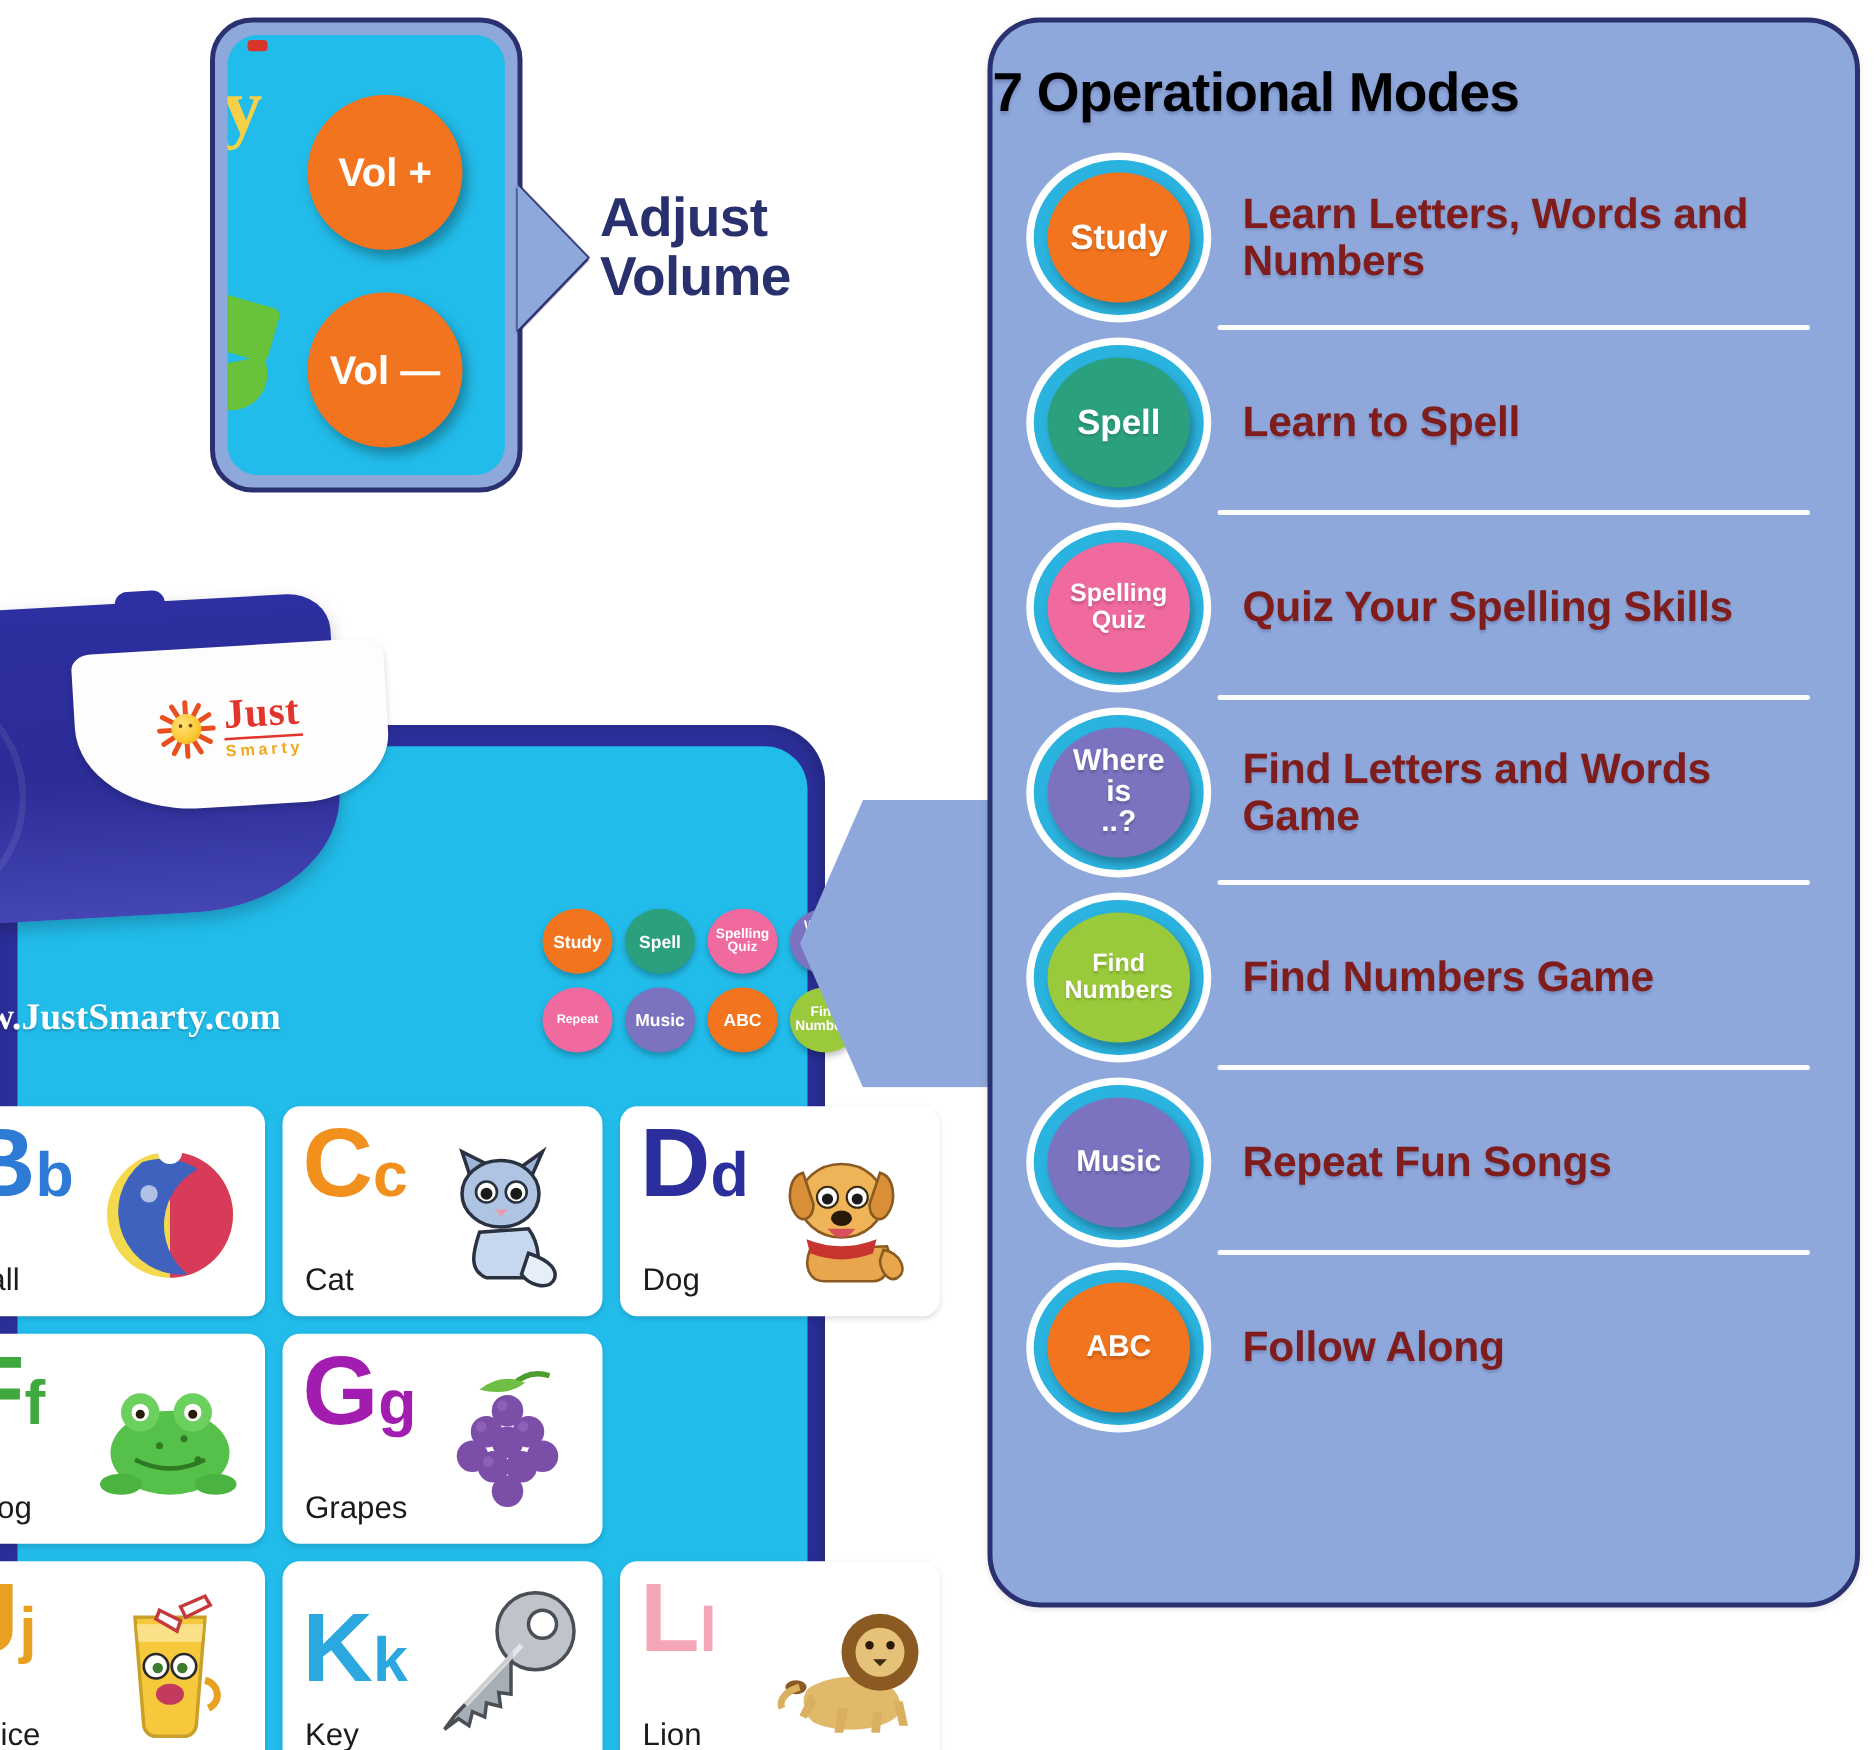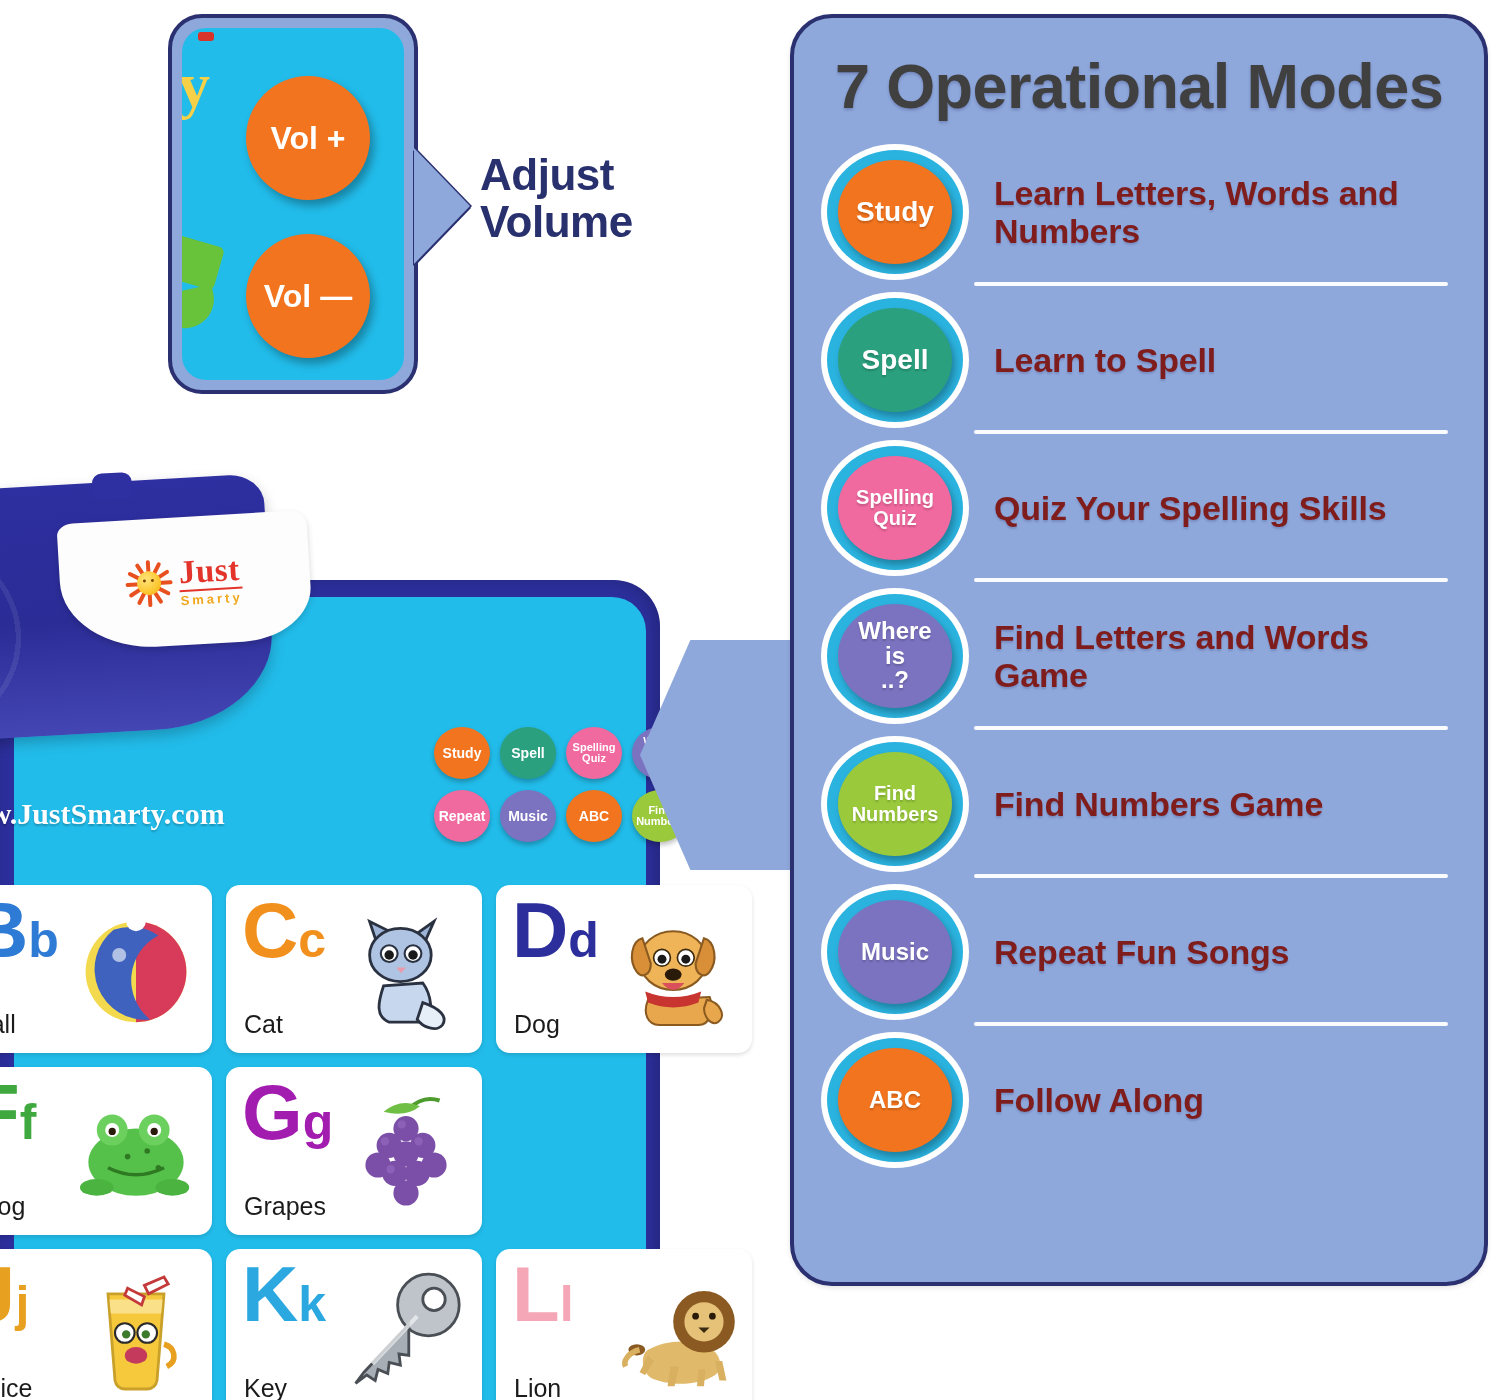--- a/index.html
+++ b/index.html
@@ -152,21 +152,21 @@
     z-index:-1;
   }
 
   
   #modes-panel{
     position:absolute; left:790px; top:14px; width:698px; height:1272px;
     background:#8FA8DB; border:4px solid #2A3070; border-radius:42px;
     box-shadow: 0 2px 5px rgba(0,0,0,.1);
   }
   .panel-title{
-    text-align:center; color:#404040; font-size:63px; font-weight:bold;
+    text-align:left; color:#000000; font-size:44px; font-weight:bold;
     margin-top:32px; letter-spacing:-.6px;
     text-shadow: 0 2px 3px rgba(40,48,110,.28);
   }
   .mode-list{ margin-top:16px; }
   .mode-row{
     position:relative; display:flex; align-items:center;
     height:148px; padding-left:24px;
   }
   .badge-wrap{
     position:relative; width:154px; height:140px; flex:0 0 154px;
@@ -224,21 +224,21 @@
               <span>Spell</span>
             </div>
             <div class="pbtn" style="background: rgb(240, 105, 159); font-size: 11px;">
               <span>Spelling<br>Quiz</span>
             </div>
             <div class="pbtn" style="background: rgb(123, 115, 192); font-size: 11px;">
               <span>Where<br>is<br>..?</span>
             </div>
           </div>
         <div class="pbtn-row">
-            <div class="pbtn" style="background: rgb(240, 105, 159); font-size: 14px; text-align: right;">
+            <div class="pbtn" style="background: rgb(240, 105, 159); font-size: 10px; text-align: right;">
               <span>Repeat</span>
             </div>
             <div class="pbtn" style="background: rgb(123, 115, 192); font-size: 14px;">
               <span>Music</span>
             </div>
             <div class="pbtn" style="background: rgb(242, 116, 30); font-size: 14px;">
               <span>ABC</span>
             </div>
             <div class="pbtn" style="background: rgb(154, 202, 60); font-size: 11px;">
               <span>Find<br>Numbers</span>
@@ -351,21 +351,21 @@
                   <circle cx="42" cy="50" r="7" fill="#fff" stroke="#2A2A2A" stroke-width="1.5"></circle>
                   <circle cx="58" cy="50" r="7" fill="#fff" stroke="#2A2A2A" stroke-width="1.5"></circle>
                   <circle cx="43" cy="51" r="3" fill="#3C7A2E"></circle>
                   <circle cx="57" cy="51" r="3" fill="#3C7A2E"></circle>
                   <ellipse cx="50" cy="66" rx="8" ry="6" fill="#C43A5C"></ellipse>
                   <path d="M70 58c8 2 10 12 2 16" stroke="#E8A020" stroke-width="4" fill="none"></path>
                 </svg></div>
               <div class="word">Juice</div>
             </div>
             <div class="card">
-              <div class="ltr" style="color: rgb(44, 168, 224);"><span class="big">K</span><span class="sml">k</span></div>
+              <div class="ltr" style="color: rgb(44, 168, 224); margin-top: 24px;"><span class="big">K</span><span class="sml">k</span></div>
               <div class="art"><svg viewBox="0 0 100 100">
                   <circle cx="66" cy="30" r="22" fill="#BFC4CA" stroke="#4A4F55" stroke-width="2"></circle>
                   <circle cx="70" cy="26" r="8" fill="#fff" stroke="#4A4F55" stroke-width="2"></circle>
                   <path d="M52 44 20 78l-6 8 8-6 6 4 2-8 7 3 1-8 8 2-1-8 7 1z" fill="#A8AEB5" stroke="#4A4F55" stroke-width="2"></path>
                   <path d="M58 38 26 72" stroke="#EDEFF1" stroke-width="3" opacity=".8"></path>
                 </svg></div>
               <div class="word">Key</div>
             </div>
             <div class="card">
               <div class="ltr" style="color: rgb(245, 167, 184);"><span class="big">L</span><span class="sml">l</span></div>

